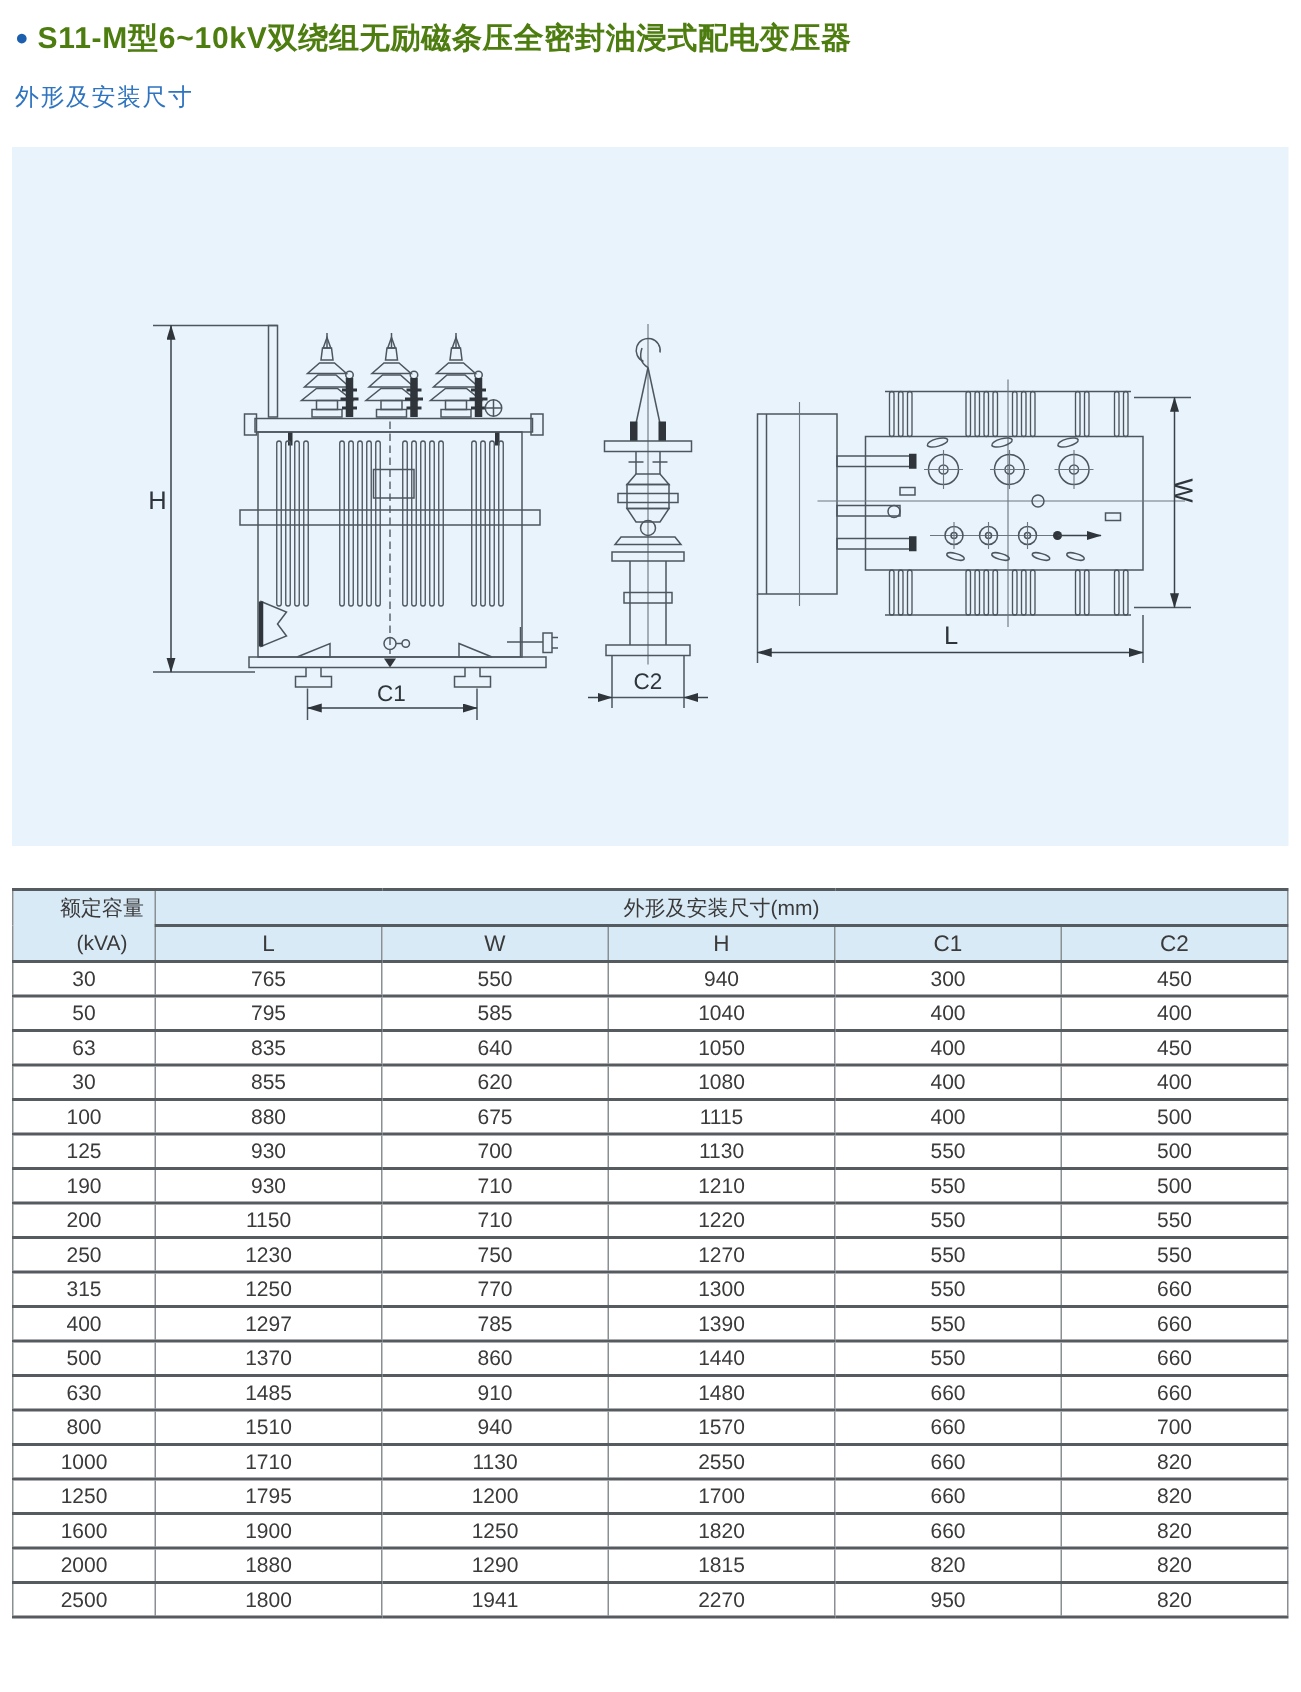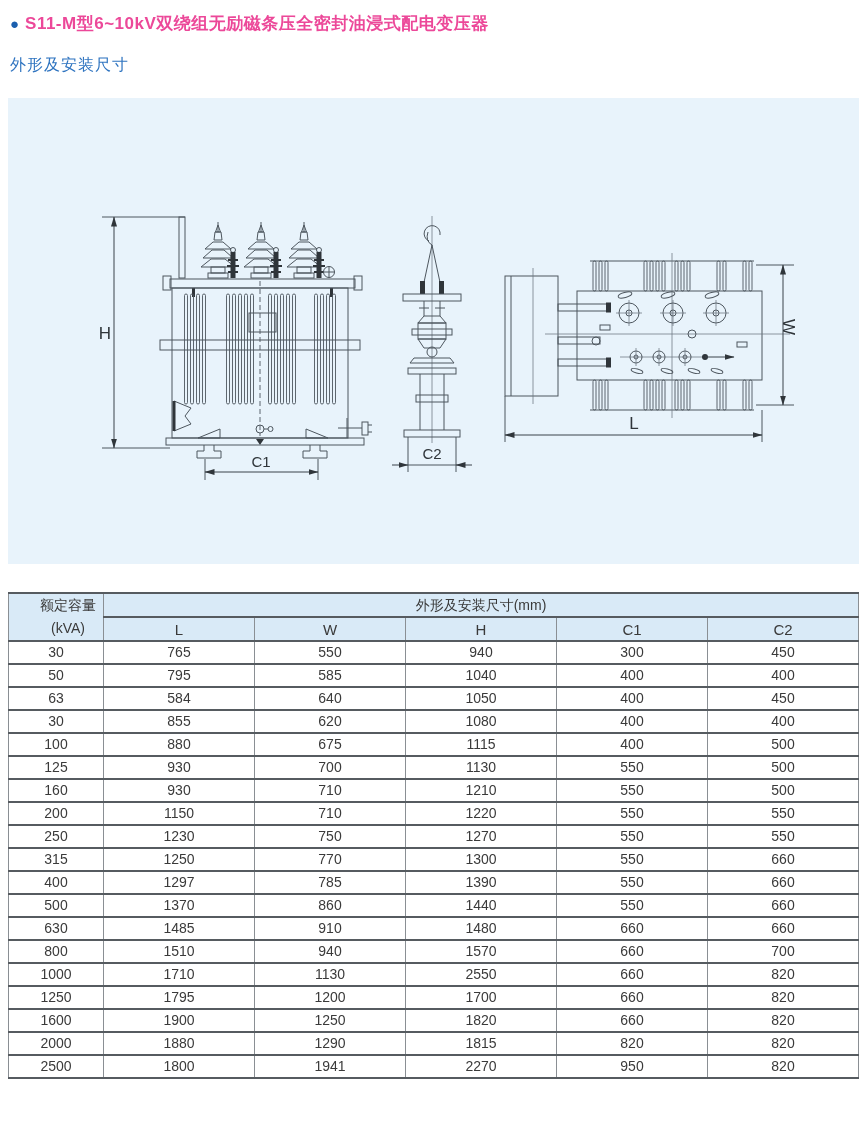--- a/index.html
+++ b/index.html
@@ -4,21 +4,21 @@
 <style>
   html,body{margin:0;padding:0;}
   body{
     width:867px;height:1128px;overflow:hidden;position:relative;
     background:#ffffff;
     font-family:"Liberation Sans","DejaVu Sans",sans-serif;
     color:#3c3c3c;
   }
   .doc-header{position:absolute;left:10px;top:12px;display:flex;align-items:center;gap:6px;}
   .bullet{color:#1b5fae;font-size:15px;line-height:1;}
-  .doc-title{font-size:17px;font-weight:bold;color:#ec4899;letter-spacing:0.5px;}
+  .doc-title{font-size:20px;font-weight:bold;color:#4d7c0f;letter-spacing:0.5px;}
   .doc-subtitle{position:absolute;left:10px;top:55px;font-size:16px;color:#2f74c0;letter-spacing:1px;text-align:center;}
   .panel{
     position:absolute;left:8px;top:98px;width:851px;height:466px;
     background:#e8f3fb;
   }
   svg{display:block;}
   .ln{stroke:#4d565e;stroke-width:1;fill:none;}
   .lnthin{stroke:#6b7680;stroke-width:0.75;fill:none;}
   .dash{stroke:#4d565e;stroke-width:0.9;fill:none;stroke-dasharray:5 3;}
   .dk{fill:#2f353a;stroke:none;}
@@ -341,21 +341,21 @@
       <tr>
         <td>50</td>
         <td>795</td>
         <td>585</td>
         <td>1040</td>
         <td>400</td>
         <td>400</td>
       </tr>
       <tr>
         <td>63</td>
-        <td>584</td>
+        <td>835</td>
         <td>640</td>
         <td>1050</td>
         <td>400</td>
         <td>450</td>
       </tr>
       <tr>
         <td>30</td>
         <td>855</td>
         <td>620</td>
         <td>1080</td>
@@ -372,21 +372,21 @@
       </tr>
       <tr>
         <td>125</td>
         <td>930</td>
         <td>700</td>
         <td>1130</td>
         <td>550</td>
         <td>500</td>
       </tr>
       <tr>
-        <td>160</td>
+        <td>190</td>
         <td>930</td>
         <td>710</td>
         <td>1210</td>
         <td>550</td>
         <td>500</td>
       </tr>
       <tr>
         <td>200</td>
         <td>1150</td>
         <td>710</td>

